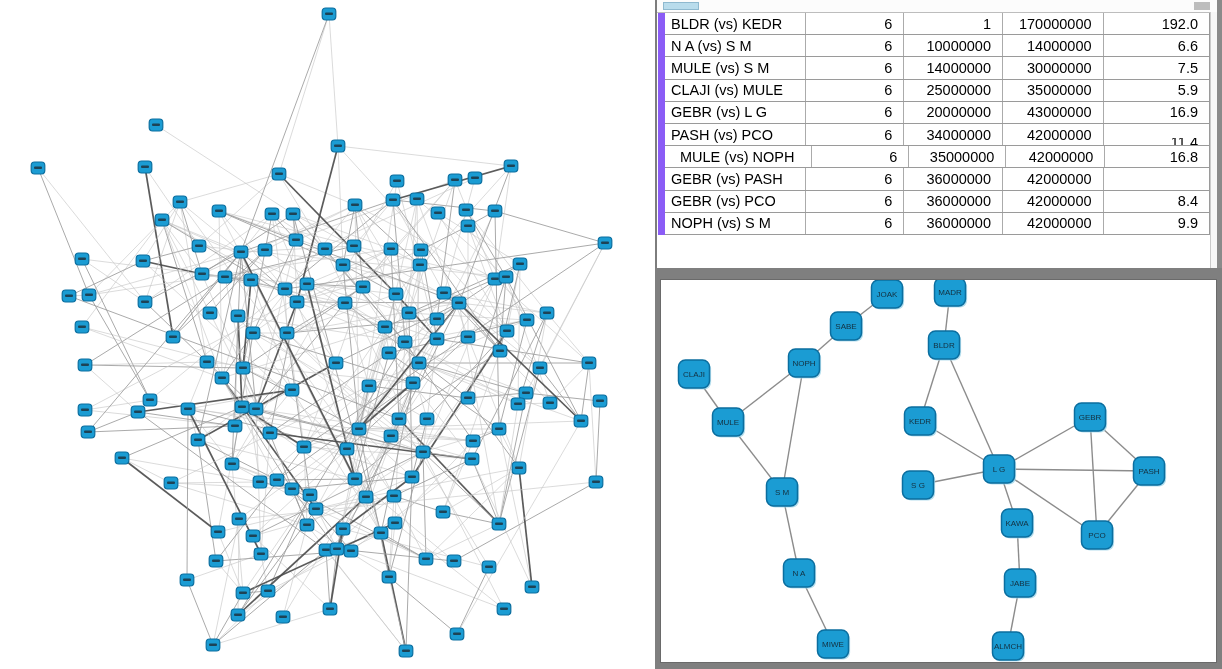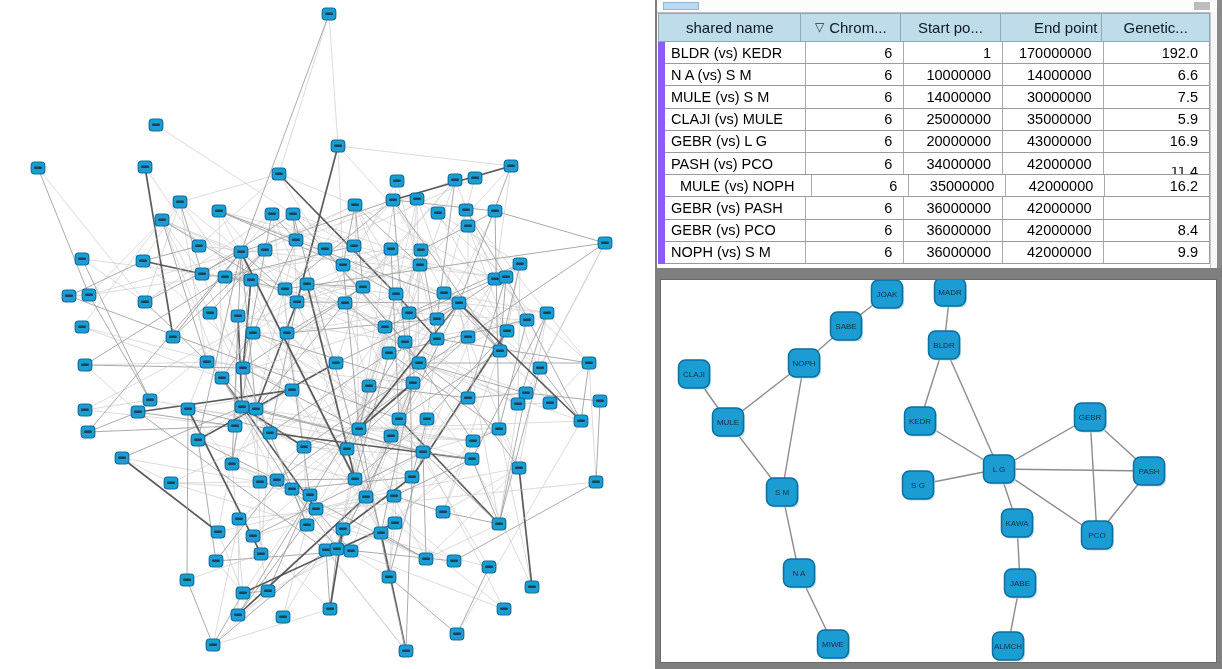--- a/index.html
+++ b/index.html
@@ -1126,38 +1126,20 @@
         </g>
       </svg>
   </div>
 
   <div id="table-panel">
     <div id="table-topstrip">
       <div id="table-hscroll-thumb"></div>
       <div id="table-hscroll-end"></div>
     </div>
     <div id="table-grid">
-      <div class="hdr-row" id="hdr-row">
-          <div class="hdr-cell" style="width: 143px;">
-            <span>shared name</span>
-          </div>
-          <div class="hdr-cell" style="width: 100px;">
-            <span class="filter-glyph">▽</span>
-            <span>Chrom...</span>
-          </div>
-          <div class="hdr-cell" style="width: 100px;">
-            <span>Start po...</span>
-          </div>
-          <div class="hdr-cell align-right" style="width: 102px;">
-            <span>End point</span>
-          </div>
-          <div class="hdr-cell" style="width: 107px;">
-            <span>Genetic...</span>
-          </div>
-        </div>
       <div class="tbl-body" id="tbl-body">
           <div class="tbl-row">
             <div class="tbl-cell cell-left" style="width: 143px;">BLDR (vs) KEDR</div>
             <div class="tbl-cell cell-right" style="width: 100px;">6</div>
             <div class="tbl-cell cell-right" style="width: 100px;">1</div>
             <div class="tbl-cell cell-right" style="width: 102px;">170000000</div>
             <div class="tbl-cell cell-right" style="width: 107px;">192.0</div>
           </div>
           <div class="tbl-row">
             <div class="tbl-cell cell-left" style="width: 143px;">N A (vs) S M</div>
@@ -1192,21 +1174,21 @@
             <div class="tbl-cell cell-right" style="width: 100px;">6</div>
             <div class="tbl-cell cell-right" style="width: 100px;">34000000</div>
             <div class="tbl-cell cell-right" style="width: 102px;">42000000</div>
             <div class="tbl-cell cell-right" style="width: 107px; margin-top: 14px;">11.4</div>
           </div>
           <div class="tbl-row">
             <div class="tbl-cell cell-left" style="width: 143px; margin-left: 9px;">MULE (vs) NOPH</div>
             <div class="tbl-cell cell-right" style="width: 100px;">6</div>
             <div class="tbl-cell cell-right" style="width: 100px;">35000000</div>
             <div class="tbl-cell cell-right" style="width: 102px;">42000000</div>
-            <div class="tbl-cell cell-right" style="width: 107px;">16.2</div>
+            <div class="tbl-cell cell-right" style="width: 107px;">16.8</div>
           </div>
           <div class="tbl-row">
             <div class="tbl-cell cell-left" style="width: 143px;">GEBR (vs) PASH</div>
             <div class="tbl-cell cell-right" style="width: 100px;">6</div>
             <div class="tbl-cell cell-right" style="width: 100px;">36000000</div>
             <div class="tbl-cell cell-right" style="width: 102px;">42000000</div>
             <div class="tbl-cell cell-right" style="width: 107px; margin-top: 28px;">8.9</div>
           </div>
           <div class="tbl-row">
             <div class="tbl-cell cell-left" style="width: 143px;">GEBR (vs) PCO</div>

